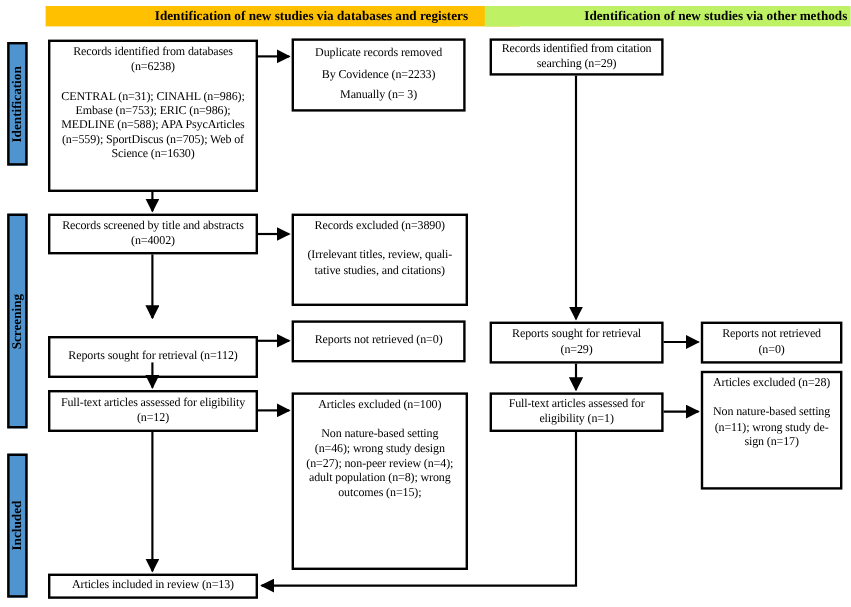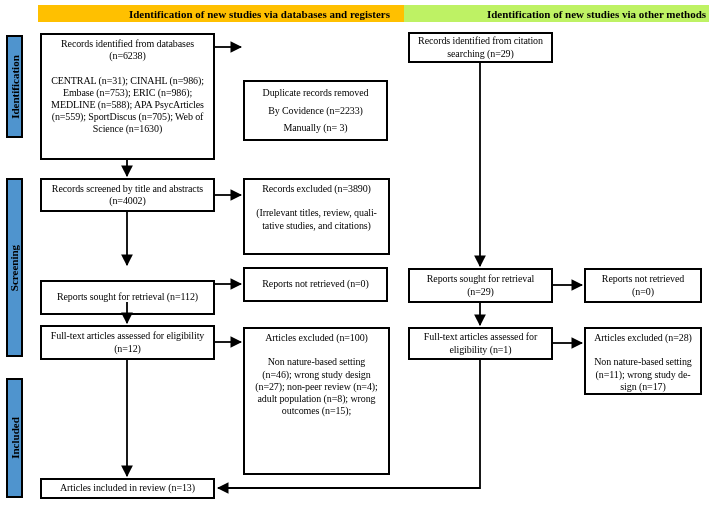--- a/index.html
+++ b/index.html
@@ -19,21 +19,21 @@
   .stagebar span{
     transform:rotate(-90deg);white-space:nowrap;font-weight:bold;font-size:11px;
   }
   .box{
     position:absolute;box-sizing:border-box;border:2px solid #000;background:#fff;
     display:flex;flex-direction:column;align-items:center;justify-content:center;
     text-align:center;font-size:10px;line-height:1.22;letter-spacing:-0.1px;
     white-space:pre-line;padding:1px 0;
   }
   .v-top{justify-content:flex-start;padding-top:3px;}
-  .spread{line-height:1.75;margin-top:48px;}
+  .spread{line-height:1.75;}
   .arrows{position:absolute;left:0;top:0;width:709px;height:506px;pointer-events:none;}
 </style>
 </head>
 <body>
 
 <div class="stage">
 
   <div class="hdr" style="left: 38px; top: 5px; width: 347px; background: rgb(255, 192, 0);">Identification of new studies via databases and registers</div>
   <div class="hdr" style="left: 404px; top: 5px; width: 289px; background: #bef264;">Identification of new studies via other methods</div>
 
@@ -78,21 +78,21 @@
   <div class="box" style="left:40px;top:478px;width:175px;height:21px">Articles included in review (n=13)</div>
 
   <div class="box" style="left:408px;top:32px;width:145px;height:31px">Records identified from citation
 searching (n=29)</div>
   <div class="box" style="left:408px;top:268px;width:145px;height:35px">Reports sought for retrieval
 (n=29)</div>
   <div class="box" style="left:584px;top:268px;width:118px;height:35px">Reports not retrieved
 (n=0)</div>
   <div class="box" style="left:408px;top:327px;width:145px;height:33px">Full-text articles assessed for
 eligibility (n=1)</div>
-  <div class="box v-top" style="left:584px;top:327px;width:118px;height:68px">Articles excluded (n=28)
+  <div class="box v-top" style="left:584px;top:309px;width:118px;height:99px">Articles excluded (n=28)
 
 Non nature-based setting
 (n=11); wrong study de-
 sign (n=17)</div>
 
   <svg class="arrows" viewBox="0 0 709 506" xmlns="http://www.w3.org/2000/svg">
     <defs>
       <marker id="ah" viewBox="0 0 10 10" refX="9" refY="5" markerWidth="6.5" markerHeight="6.5" orient="auto-start-reverse">
         <path d="M0,0 L10,5 L0,10 z" fill="#000"></path>
       </marker>

